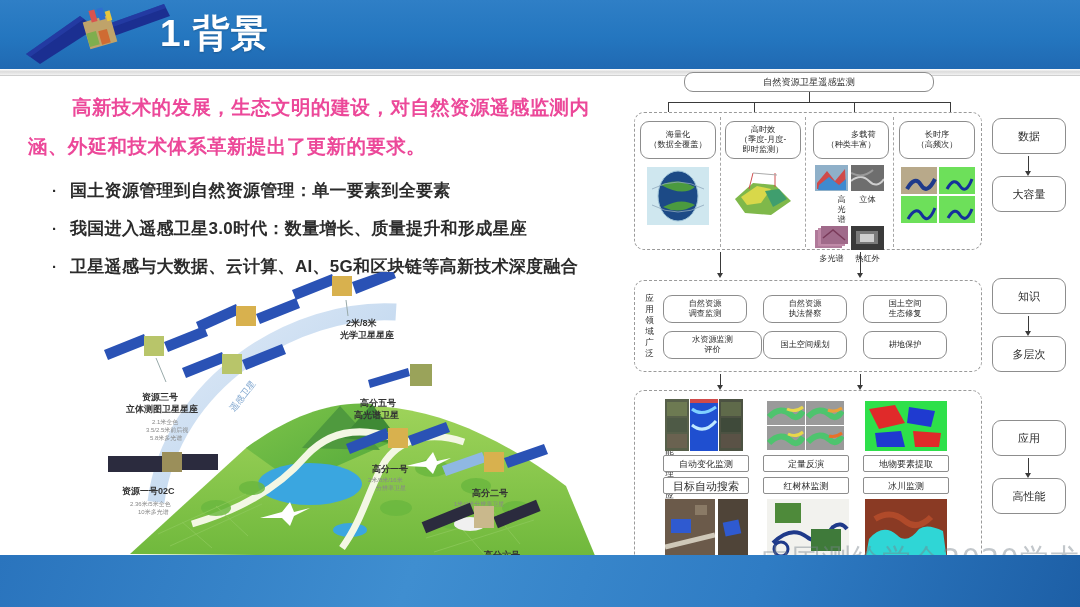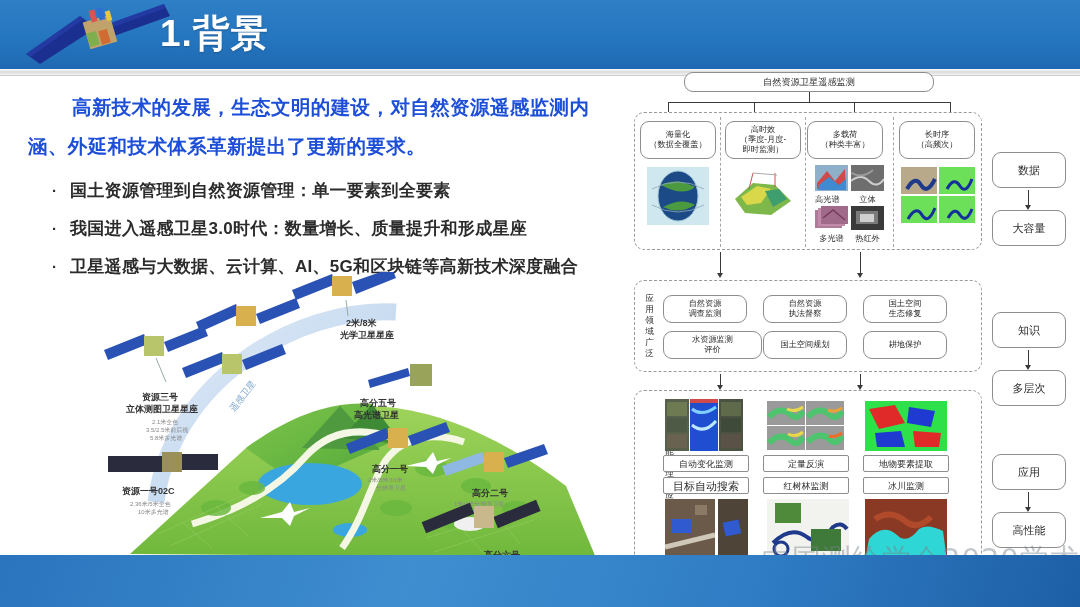--- a/index.html
+++ b/index.html
@@ -26,21 +26,21 @@
     position: absolute; left: 160px; top: 6px;
     font-size: 37px; font-weight: bold; color: #ffffff;
     letter-spacing: 1px; line-height: 56px;
     text-shadow: 0 1px 2px rgba(0,0,0,.22);
     white-space: nowrap;
   }
 
   
   .lead-para {
     position: absolute; left: 28px; top: 88px; width: 600px;
-    font-size: 19.5px; font-weight: bold; color: #1d4ed8;
+    font-size: 19.5px; font-weight: bold; color: #ec4899;
     line-height: 39px; text-indent: 44px; letter-spacing: .4px;
   }
   .bullets { position: absolute; left: 52px; top: 172px; width: 590px; }
   .bullet-row {
     display: flex; align-items: flex-start;
     font-size: 17px; font-weight: bold; color: #2b2b2b;
     line-height: 38px; letter-spacing: .3px; white-space: nowrap;
   }
   .bullet-dot { width: 18px; flex: 0 0 18px; text-align: left; color: #2b2b2b; font-size: 15px; }
 
@@ -81,21 +81,21 @@
   .arrow-down {
     position: absolute; width: 1px; background: #3a3a3a;
   }
   .arrow-head {
     position: absolute; width: 0; height: 0;
     border-left: 3.5px solid transparent; border-right: 3.5px solid transparent;
     border-top: 5px solid #3a3a3a;
   }
 
   
-  .chain { position: absolute; left: 992px; top: 118px; width: 78px; height: 400px; margin-top: 34px; }
+  .chain { position: absolute; left: 992px; top: 118px; width: 78px; height: 400px; }
   .chain-box {
     position: absolute; left: 0; width: 74px; height: 36px;
     border: 1px solid #8d8d8d; border-radius: 9px; background: #fff;
     display: flex; align-items: center; justify-content: center;
     font-size: 11px; color: #2b2b2b;
   }
 
   
   .conn { position: absolute; background: #3a3a3a; }
 
@@ -285,21 +285,21 @@
     <div class="dashed-group grp-top">
       <div class="col-sep" style="left:85px; top:4px; height:130px;"></div>
       <div class="col-sep" style="left:170px; top:4px; height:130px;"></div>
       <div class="col-sep" style="left:258px; top:4px; height:130px;"></div>
 
       <div class="dgm-box top-label" style="left: 5px; white-space: pre-line;">海量化
 （数据全覆盖）</div>
       <div class="dgm-box top-label" style="left: 90px; white-space: pre-line;">高时效
 （季度-月度-
 即时监测）</div>
-      <div class="dgm-box top-label" style="left: 172px; white-space: pre-line;">多载荷
+      <div class="dgm-box top-label" style="left: 178px; white-space: pre-line; text-align: right;">多载荷
 （种类丰富）</div>
       <div class="dgm-box top-label" style="left: 264px; white-space: pre-line;">长时序
 （高频次）</div>
 
       <svg style="position:absolute;left:12px;top:54px;" width="62" height="58">
         <rect width="62" height="58" fill="#cfe7ef"></rect>
         <ellipse cx="31" cy="29" rx="20" ry="25" fill="#1c4a86"></ellipse>
         <path d="M14,18 q16,-8 34,2 q-12,10 -34,-2z" fill="#4b9a3f"></path>
         <path d="M16,40 q16,8 32,-2 q-14,-8 -32,2z" fill="#4b9a3f"></path>
         <ellipse cx="31" cy="29" rx="20" ry="25" fill="none" stroke="#9fc4d8" stroke-width="1"></ellipse>
@@ -317,21 +317,21 @@
       </svg>
 
       <div style="position:absolute;left:180px;top:52px;width:74px;">
         <div style="display:flex;gap:3px;">
           <div style="width:33px;">
             <svg width="33" height="26">
               <rect width="33" height="26" fill="#8fb0c9"></rect>
               <path d="M2,18 L12,6 L20,16 L30,4 L31,24 L2,24z" fill="#d04a4a"></path>
               <path d="M4,20 L14,12 L24,20 L31,14 L31,25 L3,25z" fill="#3f8ad0"></path>
             </svg>
-            <div class="lbl-sm" style="">高光谱</div>
+            <div class="lbl-sm" style="text-align:center;margin-left:20px;">高光谱</div>
           </div>
           <div style="width:33px;">
             <svg width="33" height="26">
               <rect width="33" height="26" fill="#6e6e6e"></rect>
               <path d="M0,16 q10,-8 18,0 q8,8 15,-2" stroke="#cfcfcf" fill="none" stroke-width="2"></path>
               <path d="M0,8 q12,6 22,-3" stroke="#9a9a9a" fill="none" stroke-width="2"></path>
             </svg>
             <div class="lbl-sm" style="text-align:center;">立体</div>
           </div>
         </div>

